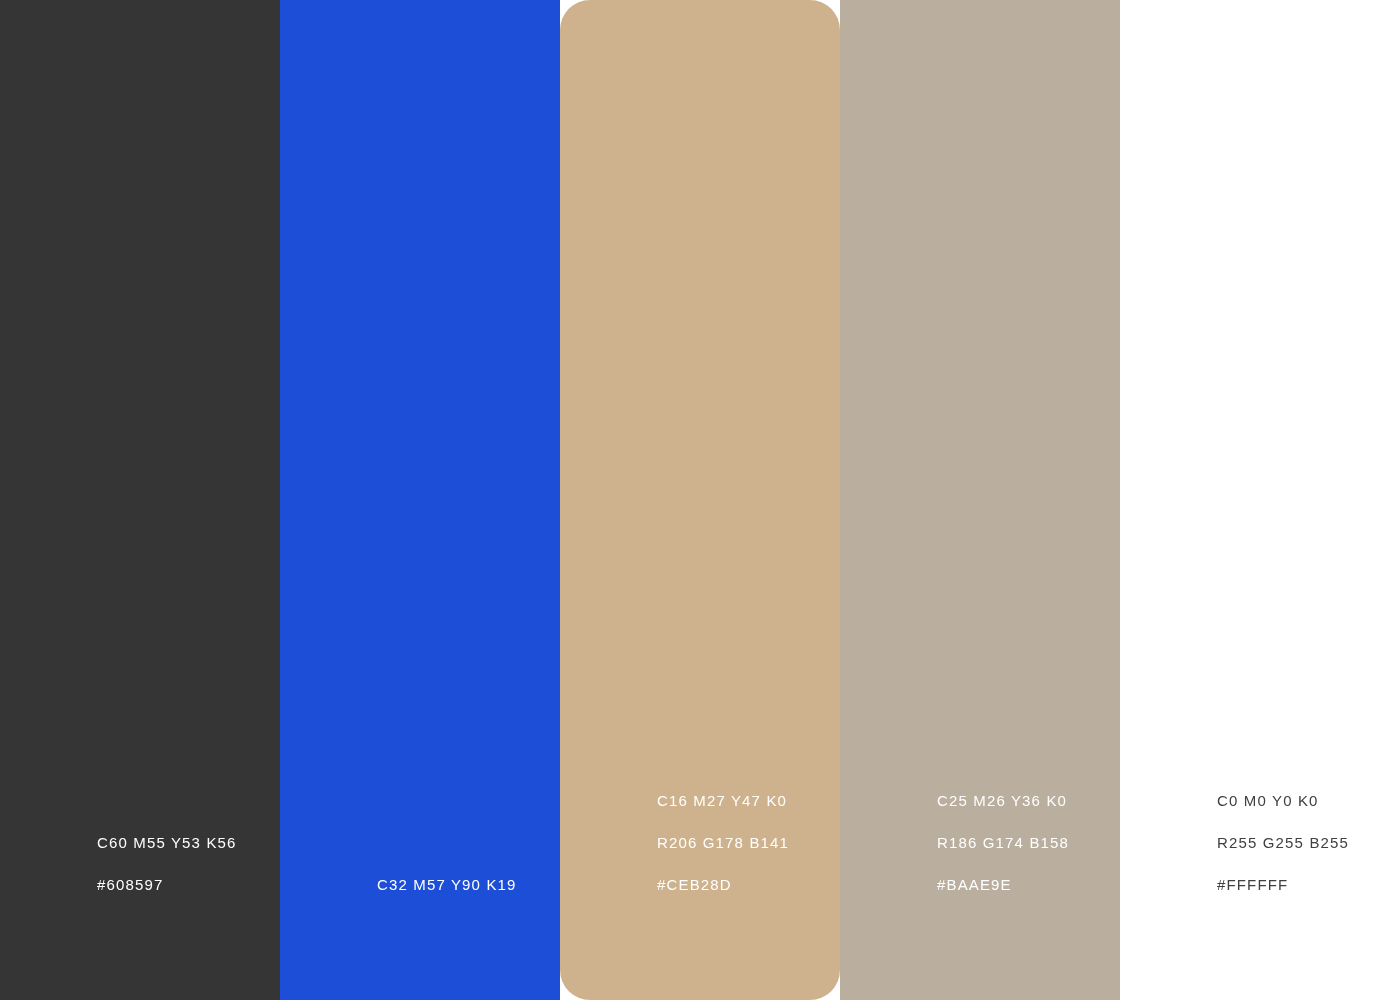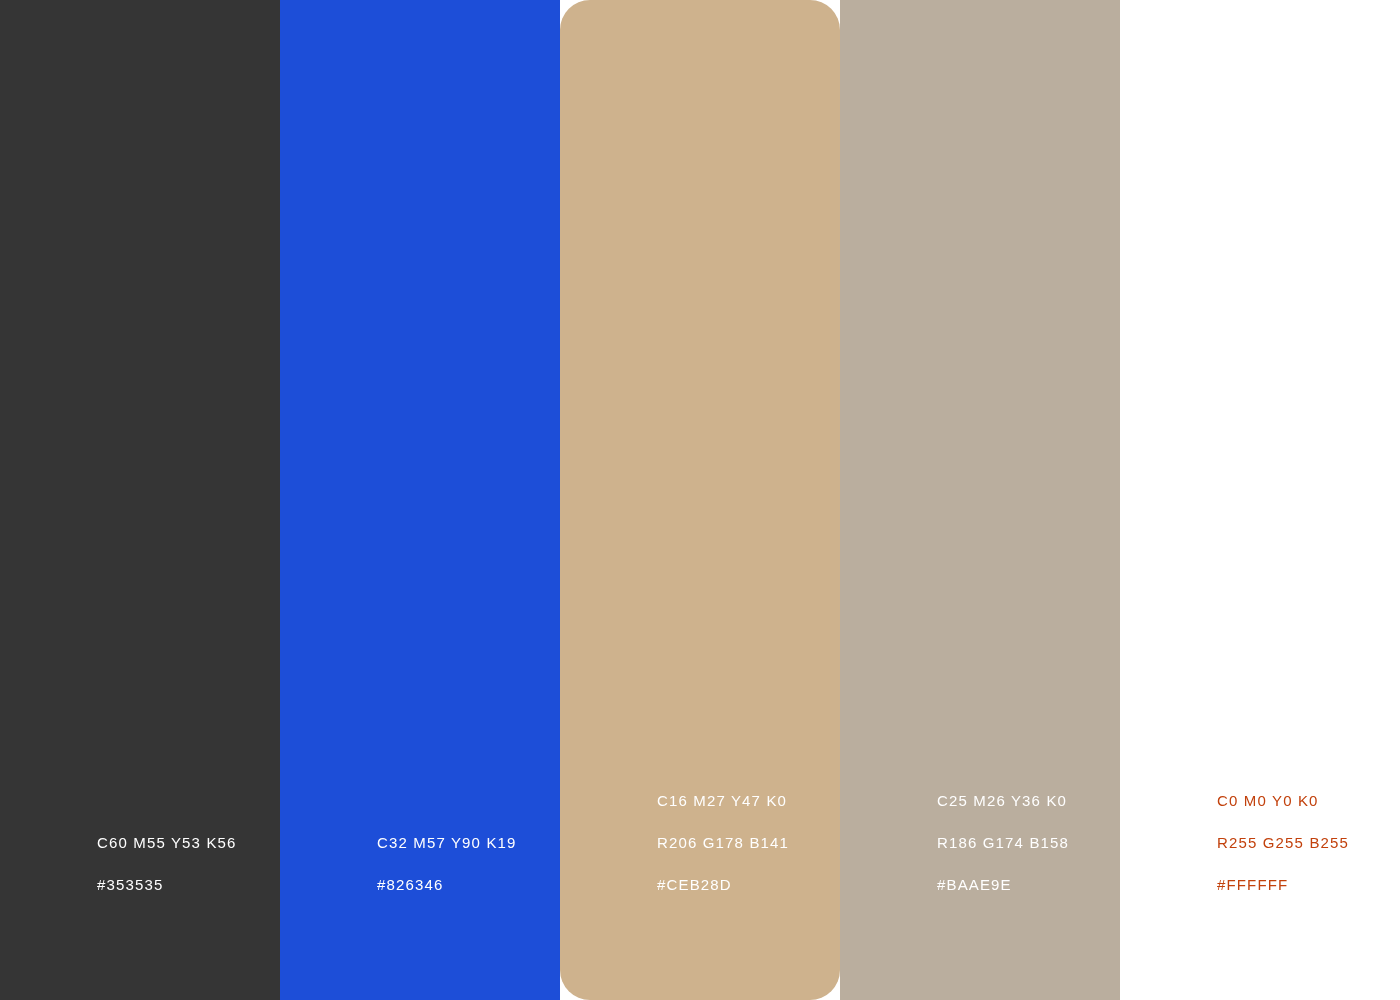--- a/index.html
+++ b/index.html
@@ -35,38 +35,37 @@
   }
   .code-line {
     font-size: 15px;
     line-height: 42px;
     height: 42px;
     letter-spacing: 1.15px;
     white-space: nowrap;
     font-weight: 400;
   }
   .light-text .code-line { color: #ffffff; }
-  .dark-text  .code-line { color: #c2410c; }
+  .dark-text  .code-line { color: #404040; }
 </style>
 </head>
 <body>
 
 <div id="palette">
 
   <div class="swatch light-text" style="background-color: rgb(53, 53, 53);">
     <div class="swatch-info">
       <div class="code-line">C60 M55 Y53 K56</div>
-      <div class="code-line">#353535</div>
+      <div class="code-line">#608597</div>
     </div>
   </div>
 
   <div class="swatch light-text" style="background-color: #1d4ed8;">
     <div class="swatch-info">
       <div class="code-line">C32 M57 Y90 K19</div>
-      <div class="code-line">#826346</div>
     </div>
   </div>
 
   <div class="swatch light-text" style="background-color: rgb(206, 178, 141); border-radius: 30px;">
     <div class="swatch-info">
       <div class="code-line">C16 M27 Y47 K0</div>
       <div class="code-line">R206 G178 B141</div>
       <div class="code-line">#CEB28D</div>
     </div>
   </div>

